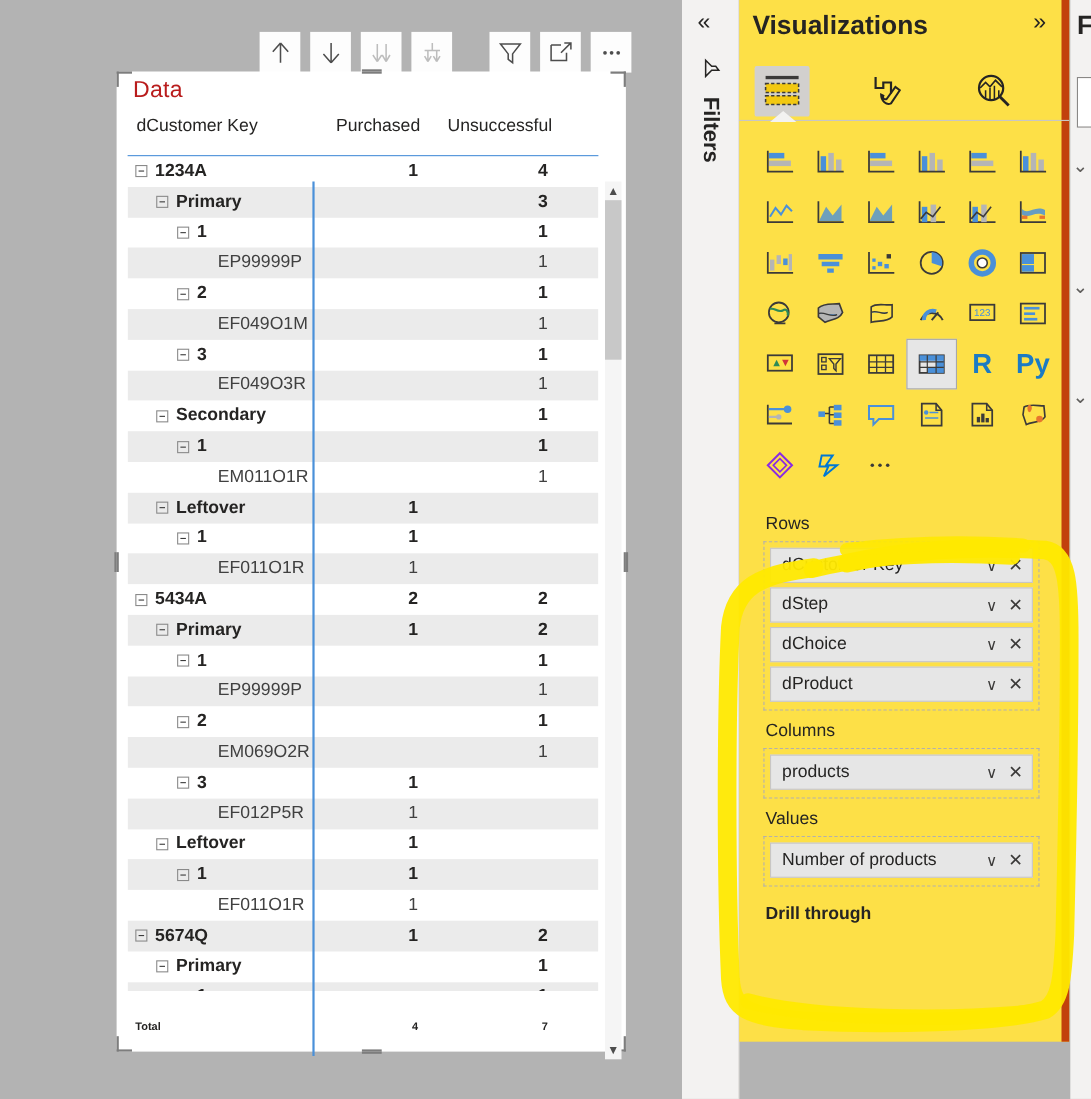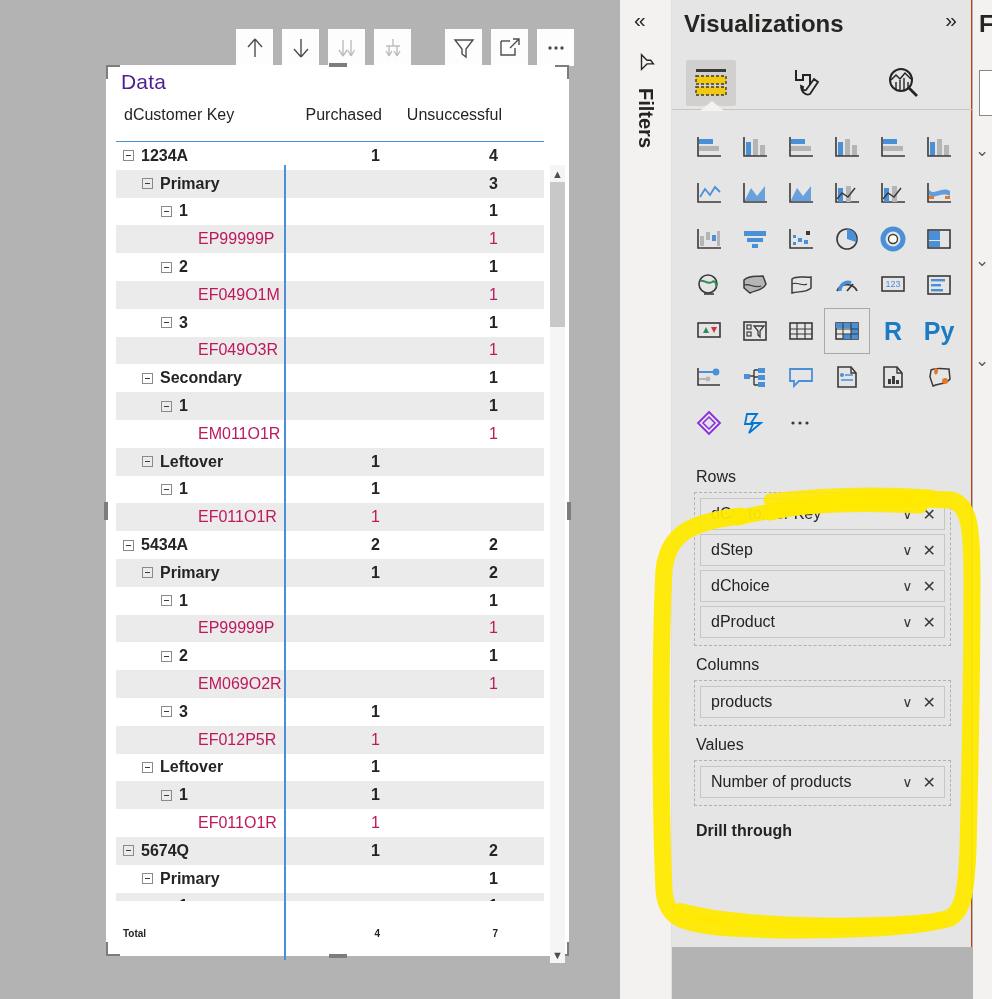--- a/index.html
+++ b/index.html
@@ -61,21 +61,21 @@
     border-bottom: 2px solid #7d7d7d;
   }
   .h-mid-b {
     position: absolute; bottom: -2px; left: 50%; margin-left: -9px;
     width: 18px; height: 4px; border-top: 2px solid #7d7d7d;
     border-bottom: 2px solid #7d7d7d;
   }
 
   #visual-title {
     position: absolute; left: 15px; top: 5px;
-    font-size: 21px; color: #4c1d95; letter-spacing: .2px;
+    font-size: 21px; color: #b91c1c; letter-spacing: .2px;
   }
 
   
   #matrix {
     position: absolute; left: 10px; top: 38px;
     width: 443px; height: 840px;
   }
   #matrix-header {
     position: relative; height: 38px;
     font-size: 16px; color: #252423;
@@ -102,21 +102,21 @@
   .cell-label {
     width: 175px; display: flex; align-items: center;
     color: #252423; white-space: nowrap;
   }
   .cell-val {
     width: 93px; text-align: right; padding-right: 4px;
     color: #252423; white-space: nowrap;
   }
   .cell-val.wide { width: 120px; padding-right: 6px; }
   .bold { font-weight: bold; }
-  .dim { color: #be185d; font-weight: normal; }
+  .dim { color: #404040; font-weight: normal; }
 
   .expander {
     width: 11px; height: 11px; border: 1px solid #8a8a8a;
     display: inline-block; position: relative;
     flex: 0 0 auto; margin-right: 7px;
   }
   .expander::before {
     content: ""; position: absolute; left: 2px; top: 4px;
     width: 5px; height: 1px; background: #3b3b3b;
   }
@@ -168,21 +168,21 @@
   #rail-label {
     position: absolute; left: 14px; top: 88px;
     font-size: 20px; font-weight: bold; color: #252423;
     writing-mode: vertical-rl;
   }
 
   
   #viz-pane {
     position: absolute; left: 672px; top: 0;
     width: 300px; height: 947px;
-    background: #e5e5e5; border-right: 1px solid #c2410c;
+    background: #fde047; border-right: 7px solid #c2410c;
   }
   #viz-header {
     position: relative; height: 48px;
     display: flex; align-items: center; padding: 0 12px;
   }
   #viz-title { font-size: 24px; font-weight: bold; color: #252423; }
   #viz-expand {
     position: absolute; right: 14px; top: 8px;
     font-size: 21px; color: #252423;
   }

